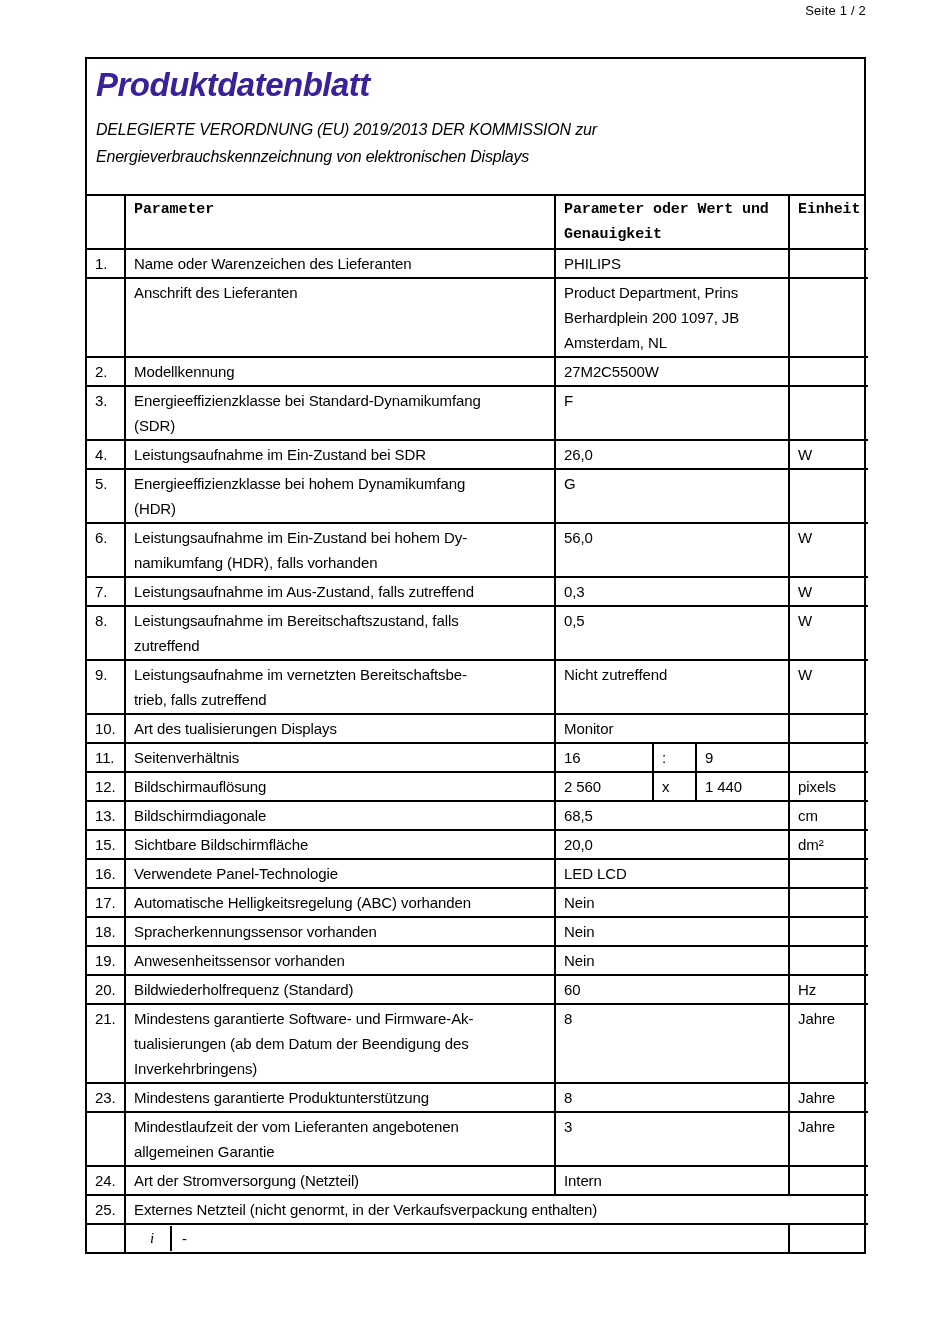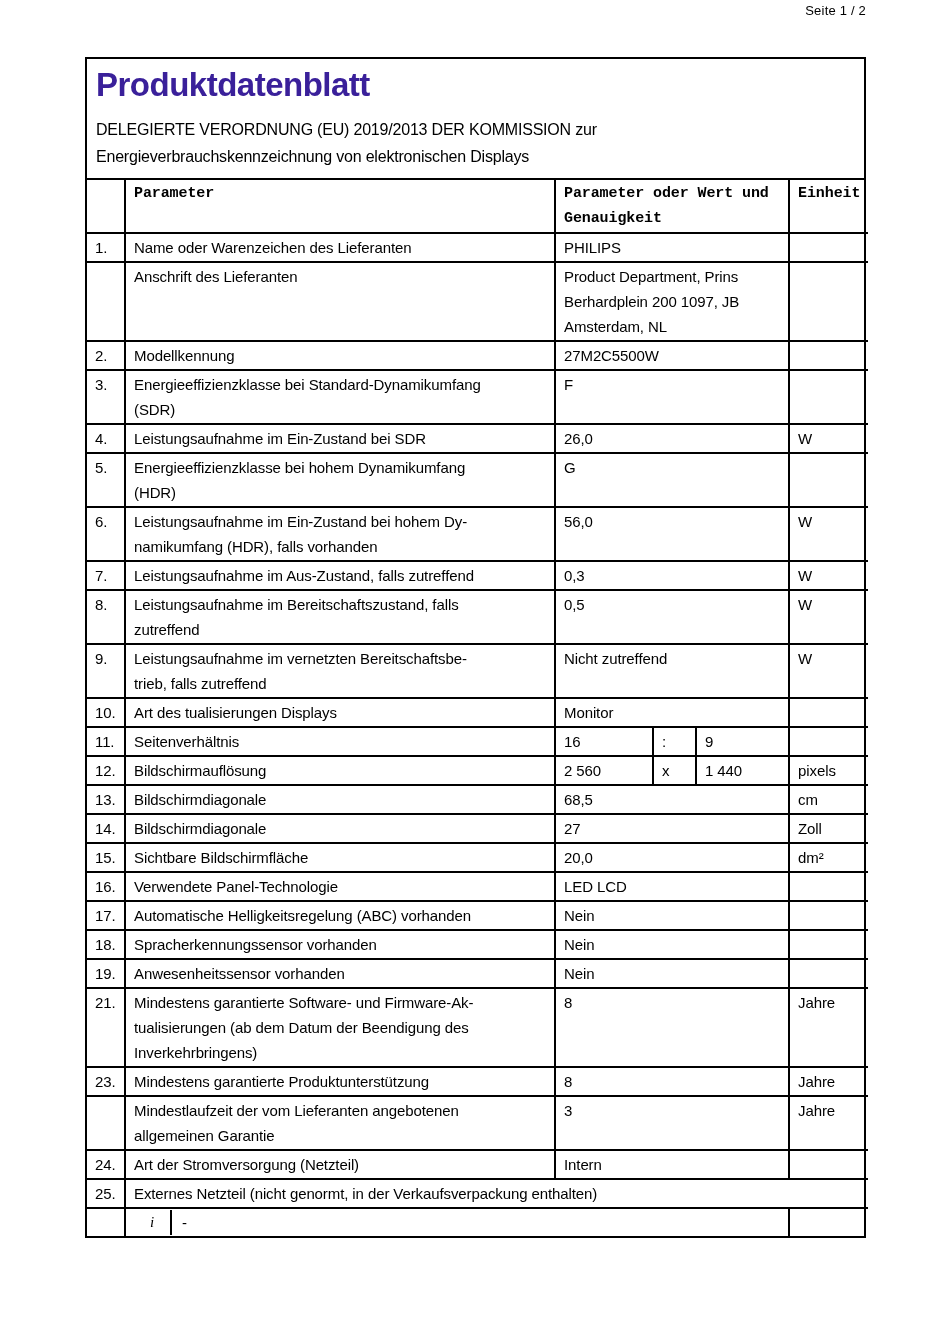--- a/index.html
+++ b/index.html
@@ -15,21 +15,22 @@
   }
   .sheet {
     position: absolute;
     left: 85px;
     top: 57px;
     width: 781px;
     border: 2px solid #000000;
     background: #ffffff;
   }
   .head {
-    padding: 5px 10px 8px 9px;
+    padding: 5px 10px 24px 9px;
+    font-style: italic;
   }
   .doc-title {
     margin: 2px 0 12px 0;
     font-size: 33px;
     font-weight: bold;
     color: #3a209a;
     letter-spacing: -0.5px;
   }
   .doc-subtitle {
     margin: 0;
@@ -202,26 +203,20 @@
             <td class="split">1 440</td>
             <td class="unit">pixels</td>
           </tr>
           <tr>
             <td class="num">13.</td>
             <td class="param">Bildschirmdiagonale</td>
             <td class="val-right" colspan="3">68,5</td>
             <td class="unit">cm</td>
           </tr>
           <tr>
-            <td class="num">14.</td>
-            <td class="param">Bildschirmdiagonale</td>
-            <td class="val-right" colspan="3">27</td>
-            <td class="unit">Zoll</td>
-          </tr>
-          <tr>
             <td class="num">15.</td>
             <td class="param">Sichtbare Bildschirmfläche</td>
             <td class="val-right" colspan="3">20,0</td>
             <td class="unit">dm²</td>
           </tr>
           <tr>
             <td class="num">16.</td>
             <td class="param">Verwendete Panel-Technologie</td>
             <td class="val-right" colspan="3">LED LCD</td>
             <td class="unit"></td>
@@ -236,20 +231,26 @@
             <td class="num">18.</td>
             <td class="param">Spracherkennungssensor vorhanden</td>
             <td class="val-right" colspan="3">Nein</td>
             <td class="unit"></td>
           </tr>
           <tr>
             <td class="num">19.</td>
             <td class="param">Anwesenheitssensor vorhanden</td>
             <td class="val-right" colspan="3">Nein</td>
             <td class="unit"></td>
+          </tr>
+          <tr>
+            <td class="num">20.</td>
+            <td class="param">Bildwiederholfrequenz (Standard)</td>
+            <td class="val-right" colspan="3">60</td>
+            <td class="unit">Hz</td>
           </tr>
           <tr>
             <td class="num">21.</td>
             <td class="param">Mindestens garantierte Software- und Firmware-Ak-
 tualisierungen (ab dem Datum der Beendigung des
 Inverkehrbringens)</td>
             <td class="val-right" colspan="3">8</td>
             <td class="unit">Jahre</td>
           </tr>
           <tr>

